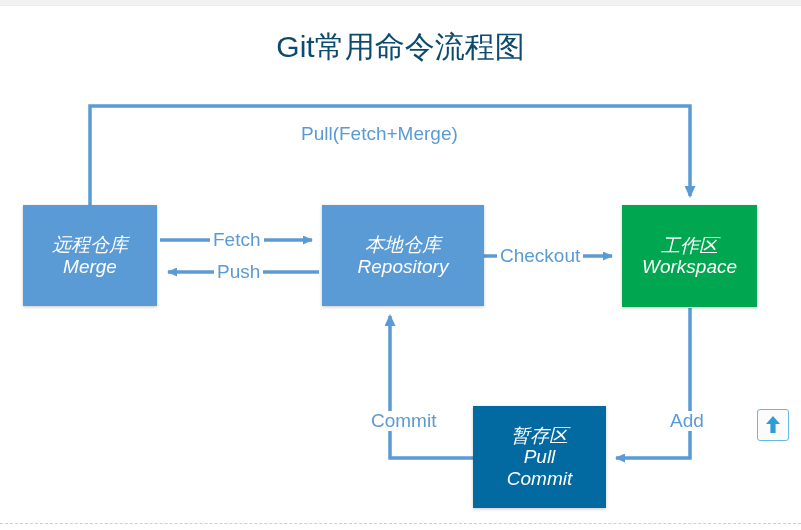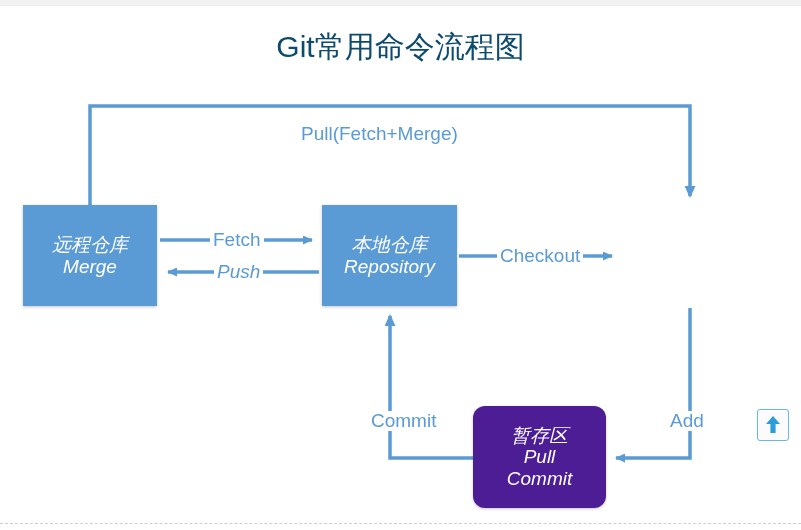--- a/index.html
+++ b/index.html
@@ -71,49 +71,48 @@
     white-space: nowrap;
   }
   .node-remote {
     left: 23px; top: 205px;
     width: 134px; height: 101px;
     background: #5b9bd5;
     font-size: 19px;
   }
   .node-repo {
     left: 322px; top: 205px;
-    width: 135px; height: 101px;
+    width: 162px; height: 101px;
     background: #5b9bd5;
     font-size: 19px;
   }
   .node-workspace {
     left: 622px; top: 205px;
     width: 135px; height: 102px;
     background: #00a650;
     font-size: 19px;
   }
   .node-index {
     left: 473px; top: 406px;
     width: 133px; height: 102px;
-    background: #4c1d95;
-    font-size: 19px;
-    border-radius: 12px;
+    background: #0369a1;
+    font-size: 19px;
   }
   .edge-label {
     position: absolute;
     color: #5b9bd5;
     font-size: 19px;
     white-space: nowrap;
     background: #ffffff;
     padding: 0 3px;
     line-height: 20px;
   }
   .lbl-pull  { left: 298px; top: 96px; margin-top: 28px; }
   .lbl-clone { left: 210px; top: 230px; }
-  .lbl-push  { left: 214px; top: 262px; font-style: italic; }
+  .lbl-push  { left: 214px; top: 262px; }
   .lbl-checkout { left: 489px; top: 246px; margin-left: 8px; }
   .lbl-commit { left: 368px; top: 411px; }
   .lbl-add { left: 667px; top: 411px; }
 
   .scroll-top-btn {
     position: absolute;
     left: 757px; top: 409px;
     width: 32px; height: 32px;
     box-sizing: border-box;
     background: #fbfbfb;
@@ -187,20 +186,24 @@
     <div class="node node-remote">
       <span class="ln">远程仓库</span>
       <span class="ln">Merge</span>
     </div>
 
     <div class="node node-repo">
       <span class="ln">本地仓库</span>
       <span class="ln">Repository</span>
     </div>
 
+    <div class="node node-workspace">
+      <span class="ln">工作区</span>
+      <span class="ln">Workspace</span>
+    </div>
 
     <div class="node node-index">
       <span class="ln">暂存区</span>
       <span class="ln">Pull</span>
       <span class="ln">Commit</span>
     </div>
 
     <div class="edge-label lbl-pull">Pull(Fetch+Merge)</div>
     <div class="edge-label lbl-clone">Fetch</div>
     <div class="edge-label lbl-push">Push</div>

